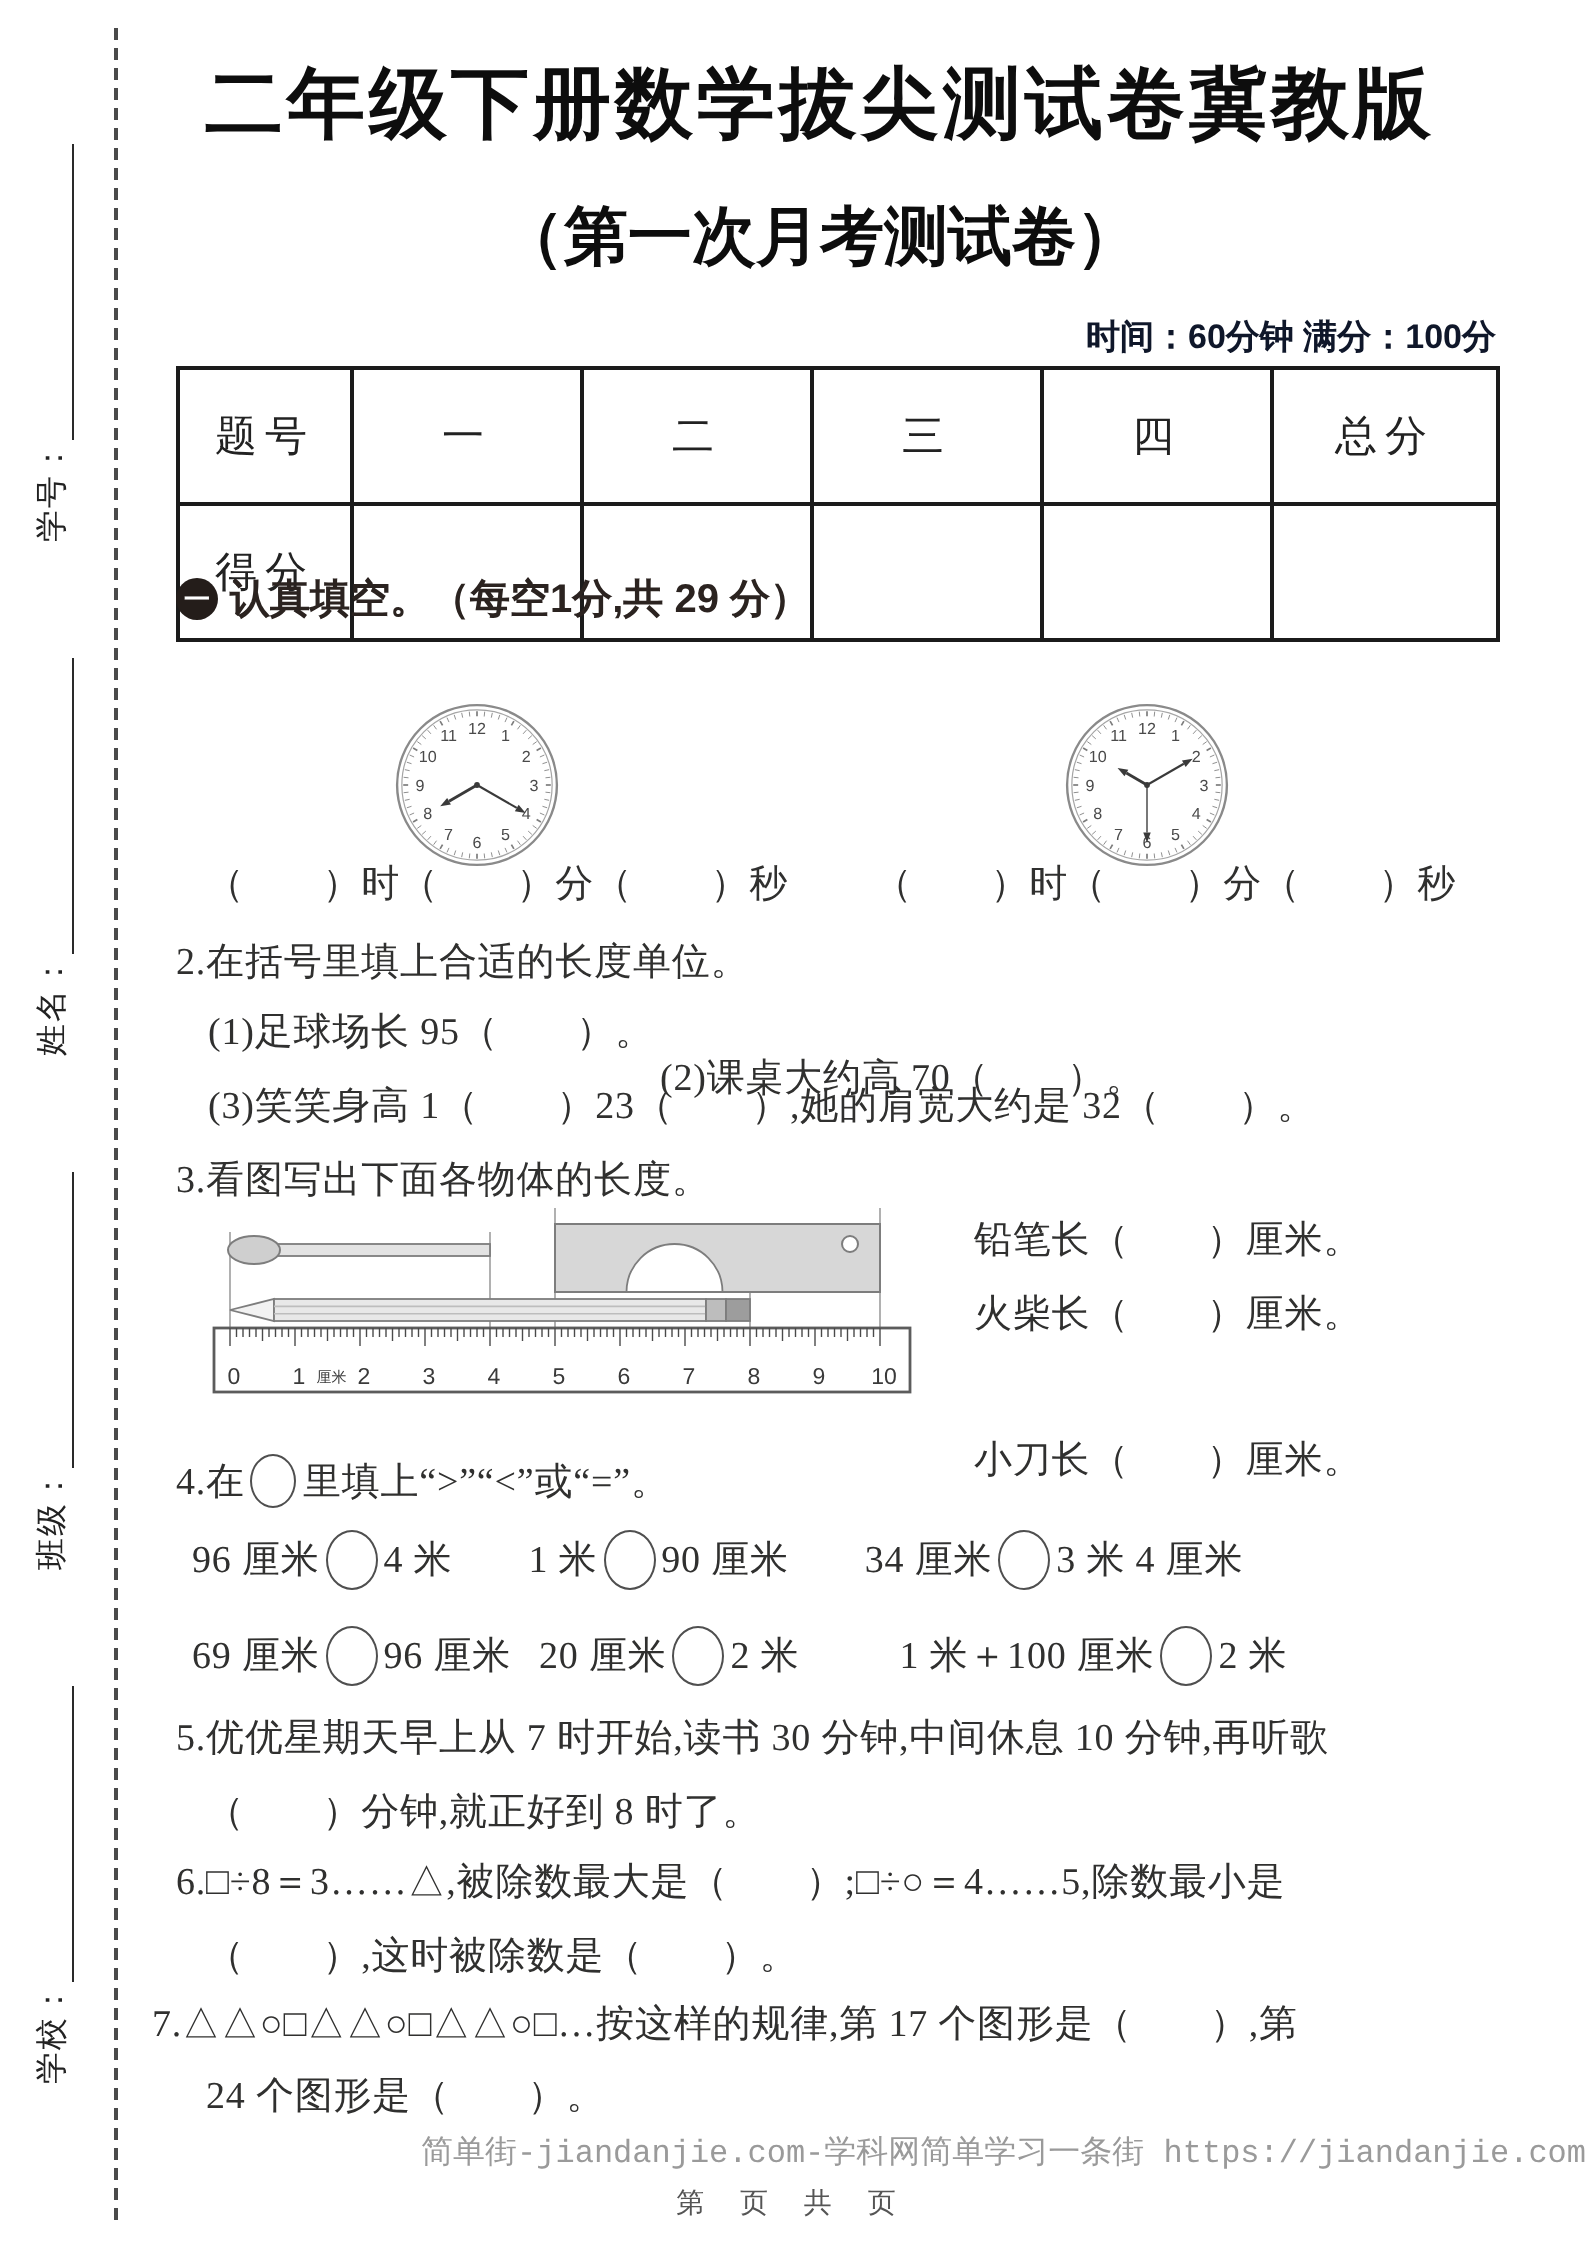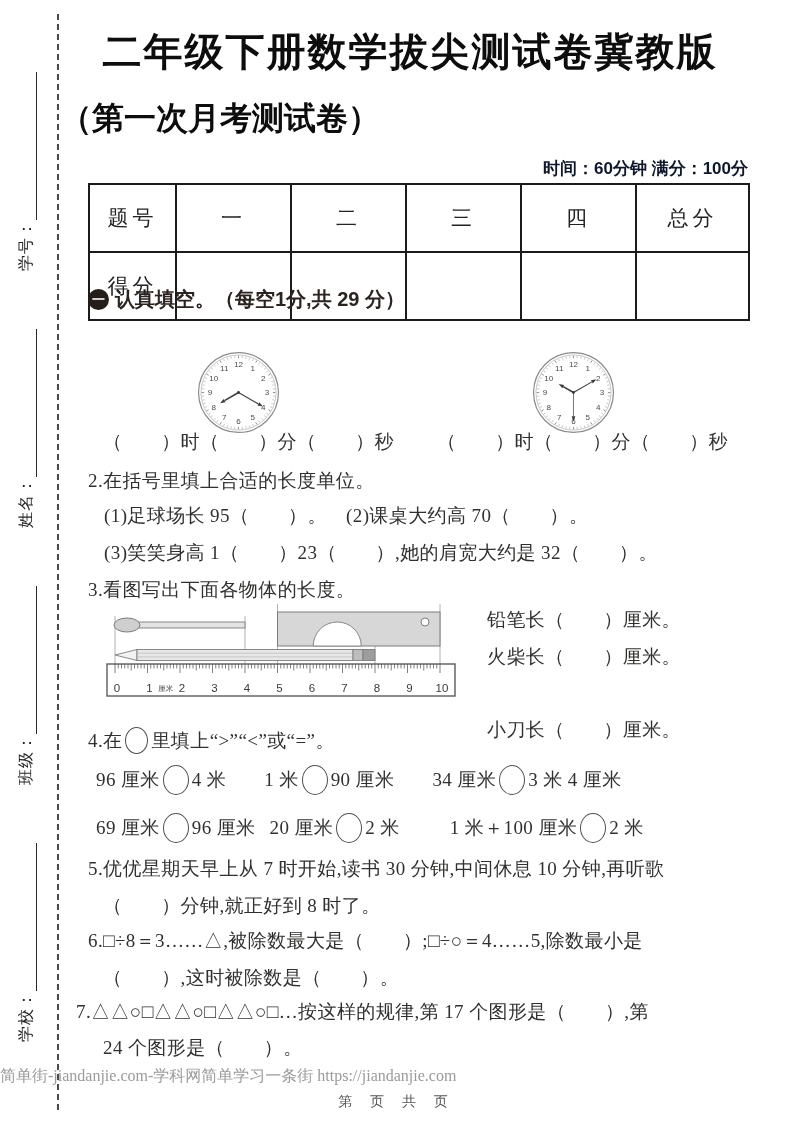--- a/index.html
+++ b/index.html
@@ -12,21 +12,21 @@
   .margin-strip{position:absolute;left:8px;top:1122px;width:1112px;height:36px;
                 transform:rotate(-90deg);transform-origin:0 0;
                 display:flex;align-items:center;padding-left:80px;box-sizing:border-box;}
   .margin-group{display:flex;align-items:flex-end;margin-right:58px;}
   .margin-label{font-size:16px;color:#222;letter-spacing:1px;}
   .margin-line{display:inline-block;width:148px;border-bottom:1.6px solid #2a2a2a;height:18px;}
   
   .title{left:60px;top:25px;width:700px;text-align:center;
          font-family:"Liberation Sans",sans-serif;font-weight:900;font-size:39px;
          letter-spacing:2px;color:#0d0d0d;}
-  .subtitle{left:60px;top:97px;width:700px;text-align:left;
+  .subtitle{left:60px;top:97px;width:700px;text-align:center;
             font-family:"Liberation Sans",sans-serif;font-weight:900;font-size:32px;color:#0d0d0d;}
   .meta{top:157px;right:45px;font-family:"Liberation Sans",sans-serif;
         font-weight:700;font-size:17px;color:#0f172a;}
   
   .score-table{position:absolute;left:88px;top:183px;border-collapse:collapse;table-layout:fixed;}
   .score-table td{border:2.2px solid #1b1b1b;text-align:center;font-size:21px;color:#222;
                   height:42px;padding:12px;letter-spacing:4px;}
   
   .sec-head{left:88px;top:286px;display:flex;align-items:center;
             font-family:"Liberation Sans",sans-serif;font-weight:800;font-size:20px;color:#2b2320;}
@@ -35,22 +35,22 @@
   
   .qtext{font-size:19px;letter-spacing:0.4px;color:#30302f;}
   .circle-blank{display:inline-block;width:24px;height:28px;border:1.6px solid #4f4f4f;
                 border-radius:50%;vertical-align:-9px;margin:0 3px;}
   .circle-blank.small{width:21px;height:25px;vertical-align:-7px;}
   .cmp{display:inline-block;}
   #q4-row1 .cmp{margin-right:38px;}
   #q4-row2 .cmp{margin-right:14px;}
   #q4-row2 .cmp:nth-child(2){margin-right:50px;}
   
-  .footer-link{left:0;top:1066px;width:793px;text-align:left;
-               font-family:Liberation Serif, serif;font-size:16px;color:#9a9a9a;}
+  .footer-link{left:0;top:1066px;width:793px;text-align:right;
+               font-family:Liberation Mono, monospace;font-size:16px;color:#9a9a9a;}
   .page-label{left:0;top:1093px;width:793px;text-align:center;
               font-family:"Liberation Sans",sans-serif;font-size:14px;color:#555;letter-spacing:7px;}
   svg text{font-family:"Liberation Sans",sans-serif;}
 </style>
 </head>
 <body>
 
 <div class="page">
 
   <div class="fold-line"></div>
@@ -273,21 +273,21 @@
       <polygon points="26.846787517317598,-15.500000000000004 22.750635094610967,-10.594744111674238 20.550635094610964,-14.405255888325769" fill="#3a3a3a"></polygon>
       <line x1="0" y1="0" x2="3.429011037612589e-15" y2="28" stroke="#3a3a3a" stroke-width="0.8"></line>
       <polygon points="4.1637991171010006e-15,34 -2.1999999999999966,28 2.2000000000000037,28" fill="#3a3a3a"></polygon>
       <circle cx="0" cy="0" r="1.7" fill="#3a3a3a"></circle>
     </svg>
   <div class="abs qtext" style="left:103px;top:429px;">（　　）时（　　）分（　　）秒</div>
   <div class="abs qtext" style="left:437px;top:429px;">（　　）时（　　）分（　　）秒</div>
 
   <div class="abs qtext" style="left:88px;top:468px;">2.在括号里填上合适的长度单位。</div>
   <div class="abs qtext" style="left:104px;top:503px;">(1)足球场长 95（　　）。</div>
-  <div class="abs qtext" style="left:330px;top:503px;margin-left:16px;">(2)课桌大约高 70（　　）。</div>
+  <div class="abs qtext" style="left:330px;top:526px;">(2)课桌大约高 70（　　）。</div>
   <div class="abs qtext" style="left:104px;top:540px;">(3)笑笑身高 1（　　）23（　　）,她的肩宽大约是 32（　　）。</div>
 
   <div class="abs qtext" style="left:88px;top:577px;">3.看图写出下面各物体的长度。</div>
   <svg class="abs" style="left:103px;top:596px;" width="356" height="108" viewBox="0 0 356 108" id="ruler-figure">
       <line x1="12" y1="20" x2="12" y2="68" stroke="#9d9d9d" stroke-width="0.8"></line>
       <line x1="142" y1="20" x2="142" y2="68" stroke="#9d9d9d" stroke-width="0.8"></line>
       <line x1="174.5" y1="8" x2="174.5" y2="68" stroke="#9d9d9d" stroke-width="0.8"></line>
       <line x1="337" y1="8" x2="337" y2="68" stroke="#9d9d9d" stroke-width="0.8"></line>
       <line x1="272" y1="48" x2="272" y2="68" stroke="#9d9d9d" stroke-width="0.8"></line>
       <rect x="174.5" y="16" width="162.5" height="34" fill="#d7d7d7" stroke="#7d7d7d" stroke-width="1"></rect>

